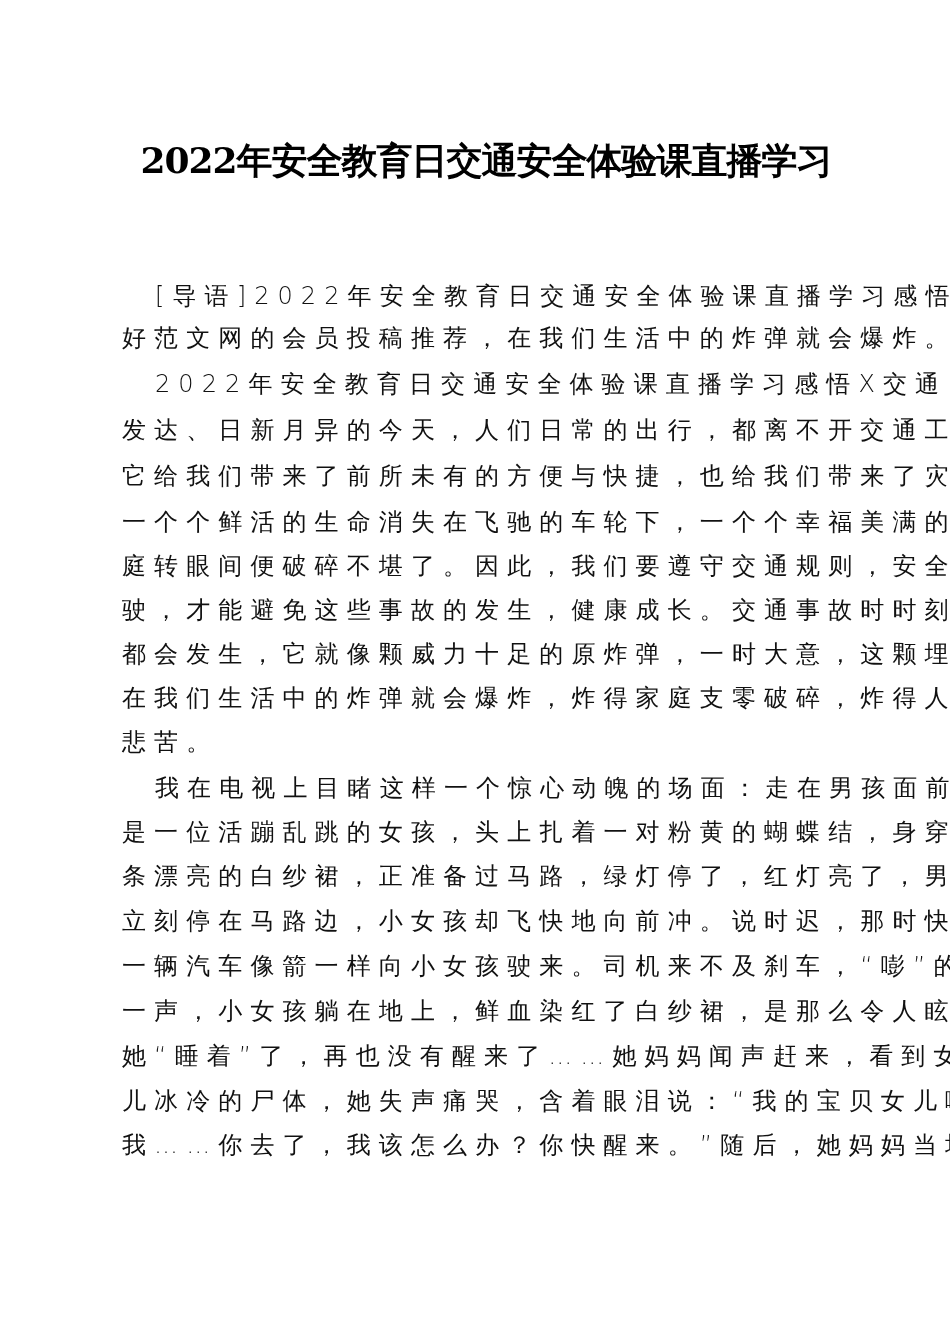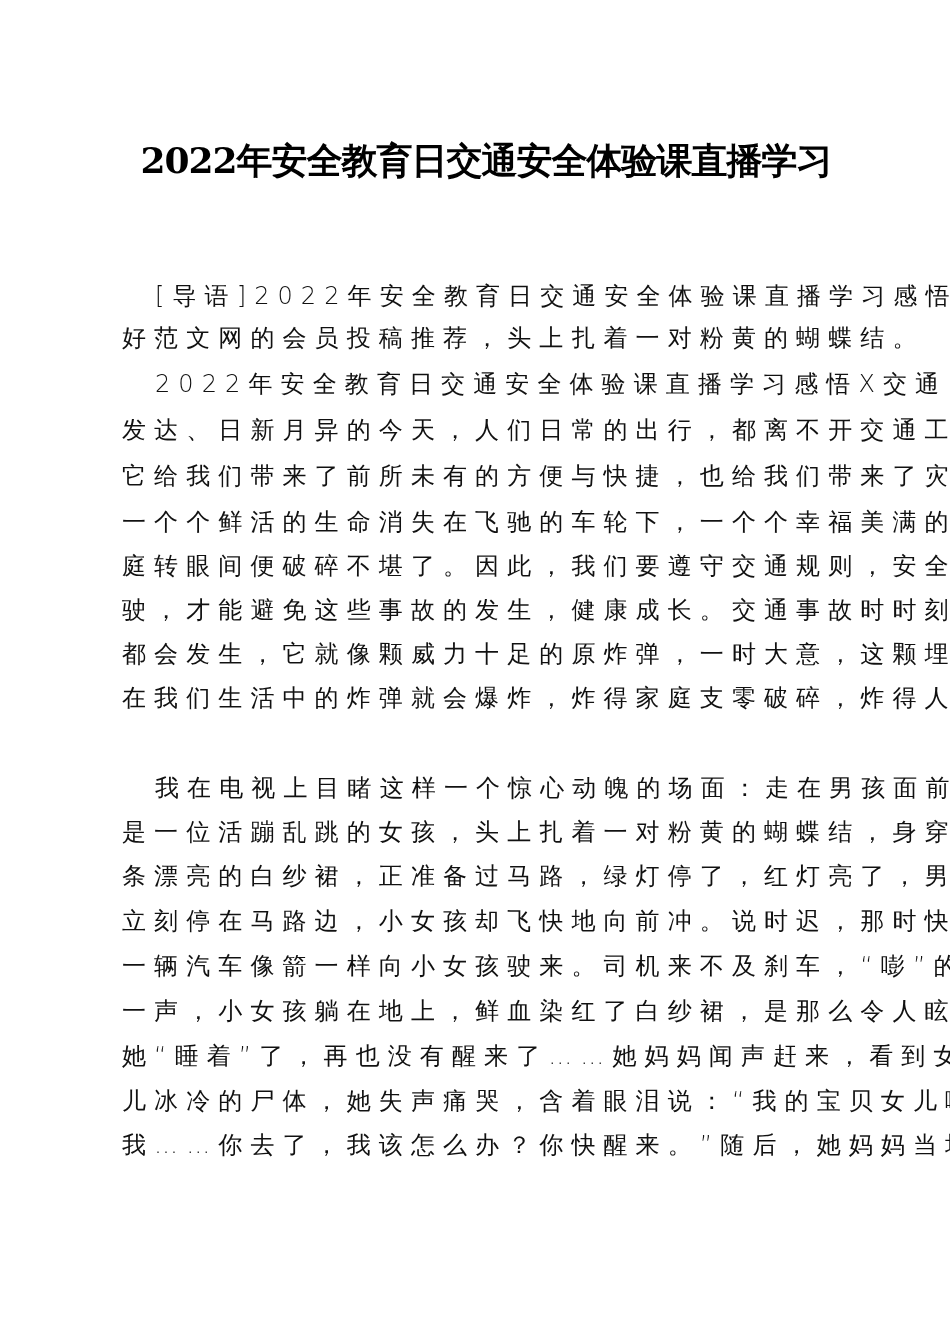--- a/index.html
+++ b/index.html
@@ -21,30 +21,31 @@
     }
     .indent { left: 155px; }
   </style>
 </head>
 <body>
 
 <div class="page">
   <div class="title title-l1">2022年安全教育日交通安全体验课直播学习</div>
 
   <div class="line indent" style="top:276px">[导语]2022年安全教育日交通安全体验课直播学习感悟为</div>
-  <div class="line" style="top:318px">好范文网的会员投稿推荐，头上扎着一对粉黄的蝴蝶结。</div>
+  <div class="line" style="top:318px">好范文网的会员投稿推荐，在我们生活中的炸弹就会爆炸。</div>
 
   <div class="line indent" style="top:364px">2022年安全教育日交通安全体验课直播学习感悟X交通日益</div>
   <div class="line" style="top:410px">发达、日新月异的今天，人们日常的出行，都离不开交通工具。</div>
   <div class="line" style="top:456px">它给我们带来了前所未有的方便与快捷，也给我们带来了灾难，</div>
   <div class="line" style="top:502px">一个个鲜活的生命消失在飞驰的车轮下，一个个幸福美满的家</div>
   <div class="line" style="top:546px">庭转眼间便破碎不堪了。因此，我们要遵守交通规则，安全行</div>
   <div class="line" style="top:590px">驶，才能避免这些事故的发生，健康成长。交通事故时时刻刻</div>
   <div class="line" style="top:634px">都会发生，它就像颗威力十足的原炸弹，一时大意，这颗埋伏</div>
   <div class="line" style="top:678px">在我们生活中的炸弹就会爆炸，炸得家庭支零破碎，炸得人心</div>
+  <div class="line" style="top:722px">悲苦。</div>
 
   <div class="line indent" style="top:768px">我在电视上目睹这样一个惊心动魄的场面：走在男孩面前的</div>
   <div class="line" style="top:812px">是一位活蹦乱跳的女孩，头上扎着一对粉黄的蝴蝶结，身穿一</div>
   <div class="line" style="top:856px">条漂亮的白纱裙，正准备过马路，绿灯停了，红灯亮了，男孩</div>
   <div class="line" style="top:901px">立刻停在马路边，小女孩却飞快地向前冲。说时迟，那时快，</div>
   <div class="line" style="top:946px">一辆汽车像箭一样向小女孩驶来。司机来不及刹车，“嘭”的</div>
   <div class="line" style="top:991px">一声，小女孩躺在地上，鲜血染红了白纱裙，是那么令人眩目。</div>
   <div class="line" style="top:1036px">她“睡着”了，再也没有醒来了……她妈妈闻声赶来，看到女</div>
   <div class="line" style="top:1081px">儿冰冷的尸体，她失声痛哭，含着眼泪说：“我的宝贝女儿啊！</div>
   <div class="line" style="top:1125px">我……你去了，我该怎么办？你快醒来。”随后，她妈妈当场</div>

